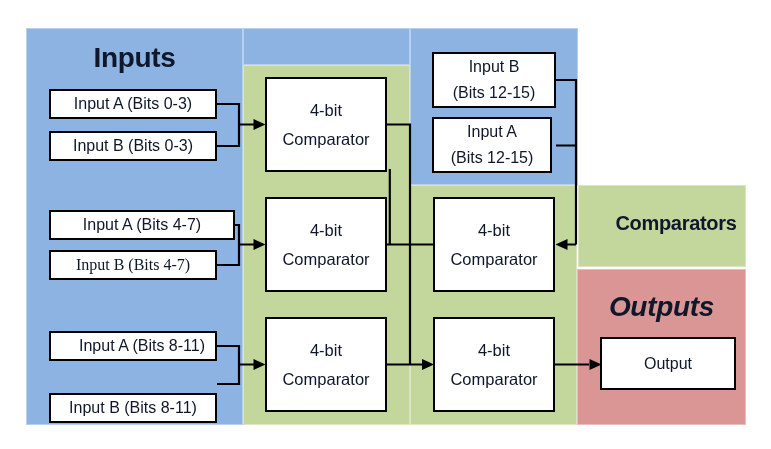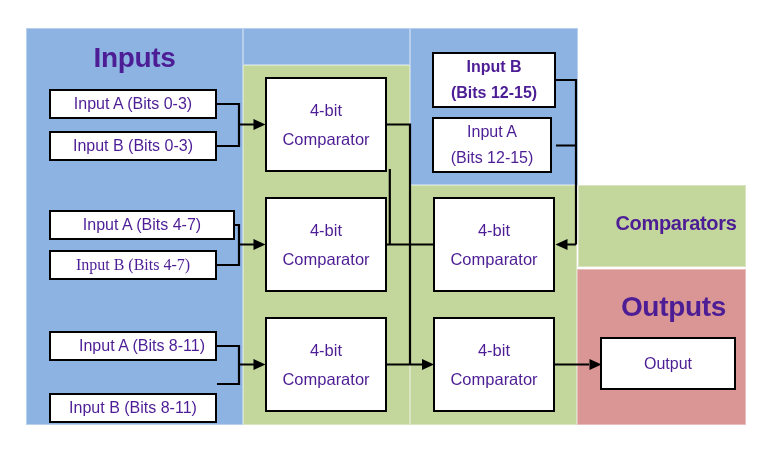--- a/index.html
+++ b/index.html
@@ -1,21 +1,21 @@
 <!DOCTYPE html>
 <html><head>
 <meta charset="utf-8">
 <style>
   html,body{margin:0;padding:0;background:#ffffff;}
   .canvas{
     position:relative;
     width:771px;height:449px;
     background:#ffffff;
     font-family:"Liberation Sans","DejaVu Sans",sans-serif;
-    color:#4c1d95;
+    color:#0f172a;
     overflow:hidden;
   }
   .region{
     position:absolute;
     box-shadow:inset 0 0 0 1px rgba(255,255,255,0.38);
   }
   .wires{
     position:absolute;left:0;top:0;width:771px;height:449px;
     pointer-events:none;
   }
@@ -36,21 +36,21 @@
   .node.comp{line-height:29px;font-size:16.5px;text-align:center;}
   .node.two-line{line-height:26px;}
   .region-title{
     position:absolute;
     font-weight:bold;
     text-align:center;
     letter-spacing:-0.3px;
   }
   .t-inputs{left:26px;top:42px;width:217px;font-size:28px;}
   .t-comparators{left:578px;top:212px;width:196px;font-size:20px;}
-  .t-outputs{left:577px;top:291px;width:193px;font-size:28px;}
+  .t-outputs{left:577px;top:291px;width:169px;font-size:28px;font-style:italic;}
 </style>
 </head>
 <body>
 
 <div class="canvas">
 
   <div class="region" style="left: 26px; top: 28px; width: 217px; height: 397px; background-color: rgb(141, 179, 226);"></div>
   <div class="region" style="left: 243px; top: 28px; width: 167px; height: 37px; background-color: rgb(141, 179, 226);"></div>
   <div class="region" style="left: 410px; top: 28px; width: 168px; height: 157px; background-color: rgb(141, 179, 226);"></div>
   <div class="region" style="left: 243px; top: 65px; width: 167px; height: 360px; background-color: rgb(195, 214, 155);"></div>
@@ -89,21 +89,21 @@
   <div class="region-title t-comparators">Comparators</div>
   <div class="region-title t-outputs">Outputs</div>
 
   <div class="node small" style="left:49px;top:89px;width:168px;">Input A (Bits 0-3)</div>
   <div class="node small" style="left:49px;top:131px;width:168px;">Input B (Bits 0-3)</div>
   <div class="node small" style="left:49px;top:210px;width:186px;">Input A (Bits 4-7)</div>
   <div class="node small" style="left:49px;top:250px;width:168px;font-family:Liberation Serif, serif;">Input B (Bits 4-7)</div>
   <div class="node small" style="left:49px;top:331px;width:168px;padding-left:18px;">Input A (Bits 8-11)</div>
   <div class="node small" style="left:49px;top:369px;width:168px;margin-top:24px;">Input B (Bits 8-11)</div>
 
-  <div class="node two-line" style="left:432px;top:52px;width:124px;height:56px;font-weight:bold;">
+  <div class="node two-line" style="left:432px;top:52px;width:124px;height:56px;">
     <span>Input B</span>
     <span>(Bits 12-15)</span>
   </div>
   <div class="node two-line" style="left:432px;top:117px;width:120px;height:56px;">
     <span>Input A</span>
     <span>(Bits 12-15)</span>
   </div>
 
   <div class="node comp" style="left:265px;top:77px;width:122px;height:95px;">
     <span>4-bit</span>

